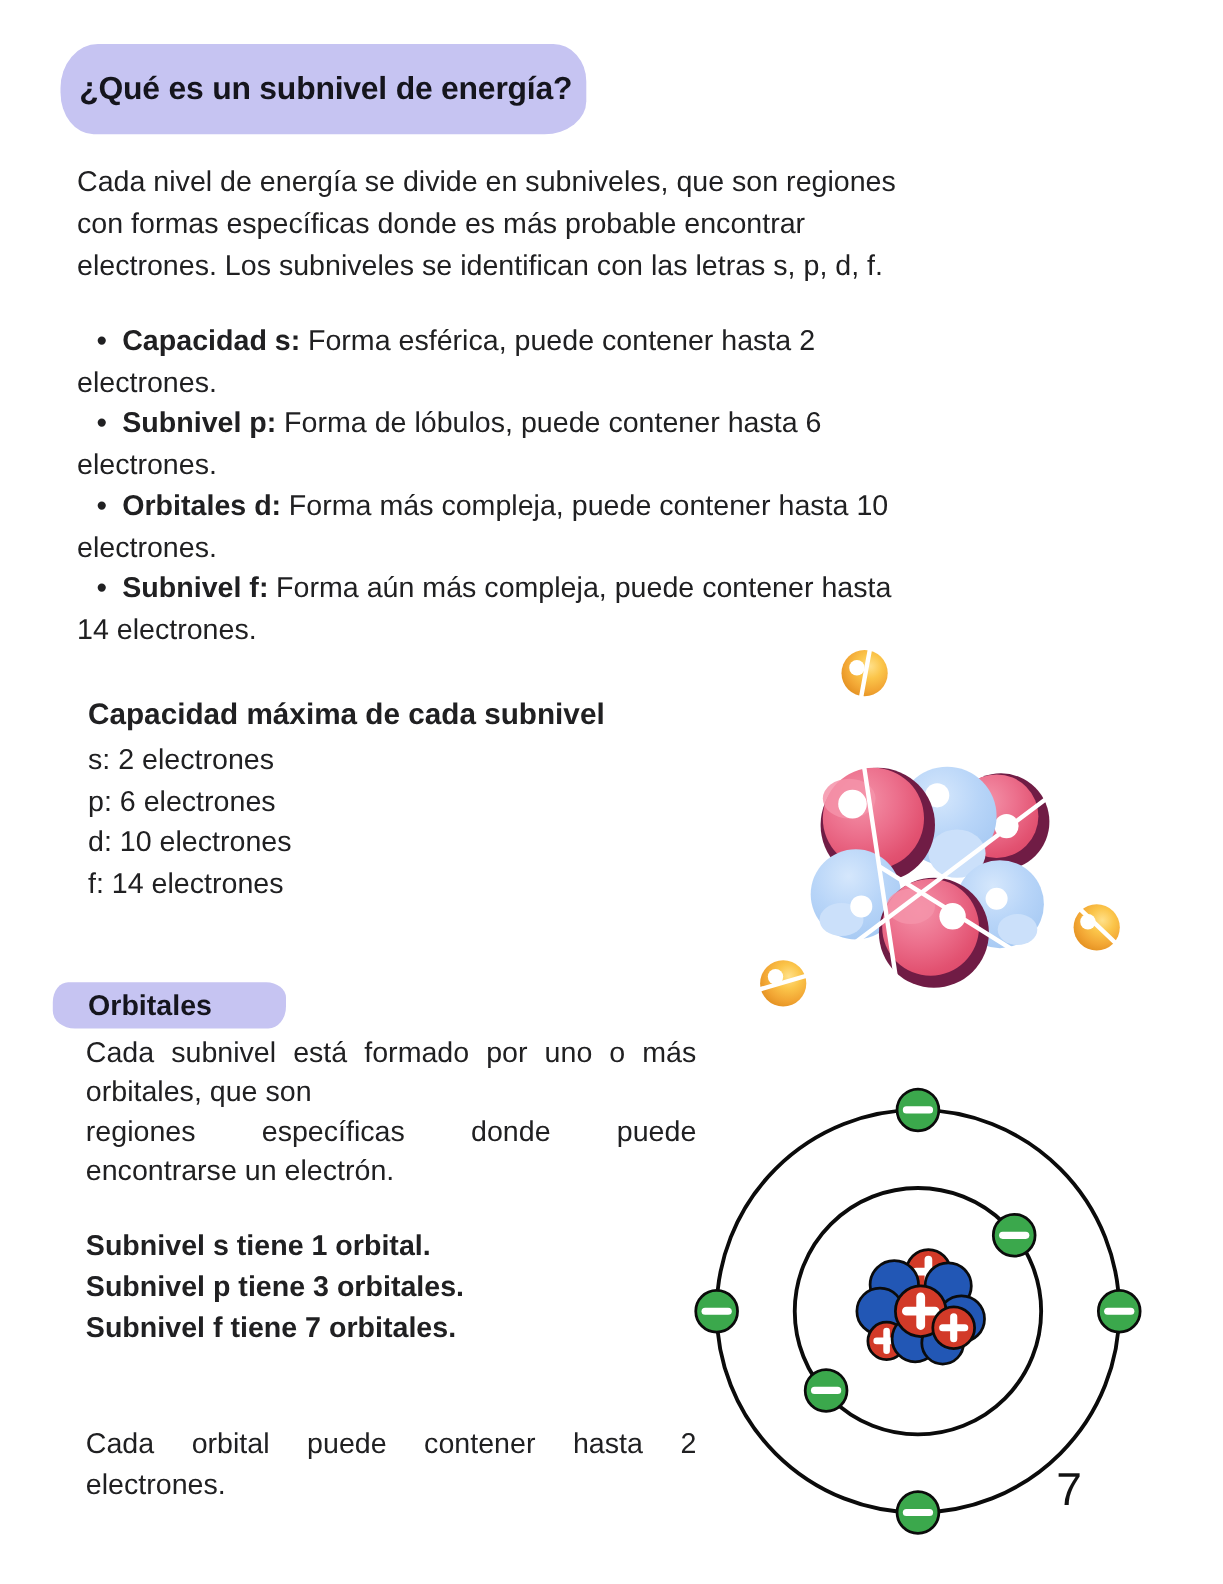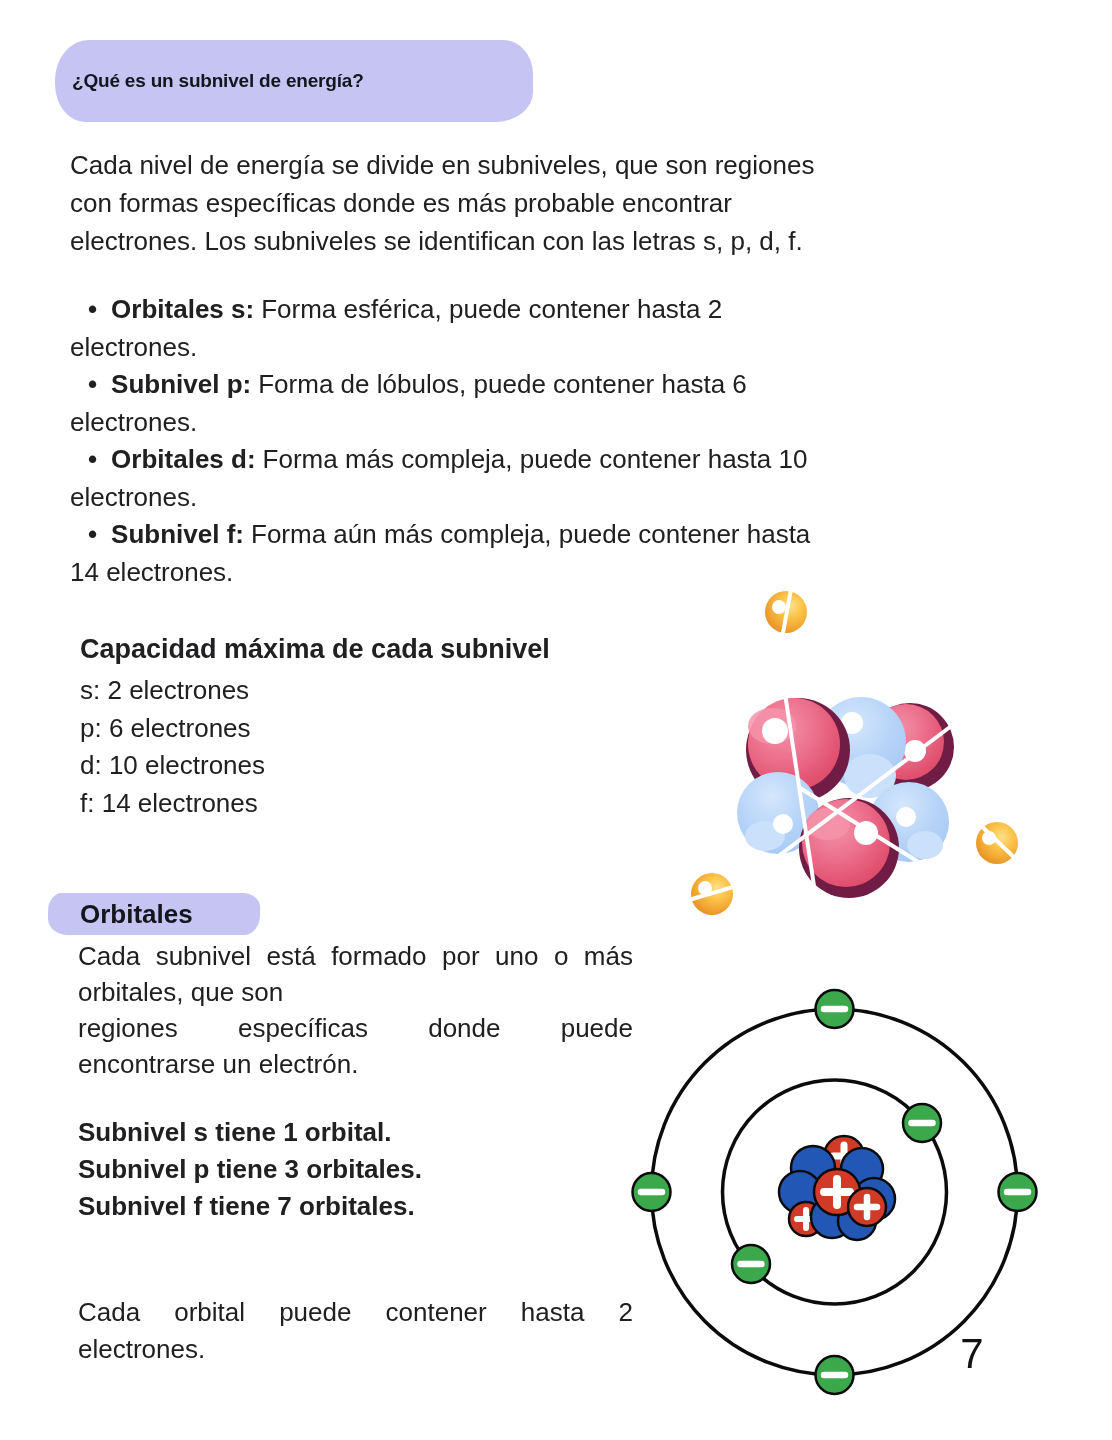--- a/index.html
+++ b/index.html
@@ -9,21 +9,21 @@
     overflow:hidden;
   }
   
   .h1-badge{
     position:absolute;left:55px;top:40px;width:478px;height:82px;
     background:var(--highlight,#c6c4f2);
     border-radius:34px 30px 38px 30px / 40px 34px 30px 38px;
     display:flex;align-items:center;padding-left:17px;box-sizing:border-box;
   }
   .h1-badge .h1-text{
-    font-size:19px;font-weight:700;color:var(--heading_text,#15151d);
+    font-size:29px;font-weight:700;color:var(--heading_text,#15151d);
     letter-spacing:-0.2px;
   }
   .orb-badge{
     position:absolute;left:48px;top:867px;width:212px;height:42px;
     background:var(--highlight,#c6c4f2);
     border-radius:14px 18px 16px 20px / 18px 14px 20px 16px;
     display:flex;align-items:center;padding-left:32px;box-sizing:border-box;margin-top:26px;
   }
   .orb-badge .orb-text{font-size:26px;font-weight:700;color:var(--heading_text,#15151d);}
   
@@ -72,21 +72,21 @@
   <div class="p1">
 
   <div class="pline">Cada nivel de energía se divide en subniveles, que son regiones</div>
       <div class="pline">con formas específicas donde es más probable encontrar</div>
       <div class="pline">electrones. Los subniveles se identifican con las letras s, p, d, f.</div>
     </div>
 
   <div class="bullets">
 
       <div class="b-item">
-        <div class="b-line1"><b>Orbitales s:</b><span class="rest">Forma esférica, puede contener hasta 2</span></div>
+        <div class="b-line1"><b>Capacidad s:</b><span class="rest">Forma esférica, puede contener hasta 2</span></div>
         <div class="b-line2">electrones.</div>
       </div>
 
       <div class="b-item">
         <div class="b-line1"><b>Subnivel p:</b><span class="rest">Forma de lóbulos, puede contener hasta 6</span></div>
         <div class="b-line2">electrones.</div>
       </div>
 
       <div class="b-item">
         <div class="b-line1"><b>Orbitales d:</b><span class="rest">Forma más compleja, puede contener hasta 10</span></div>

